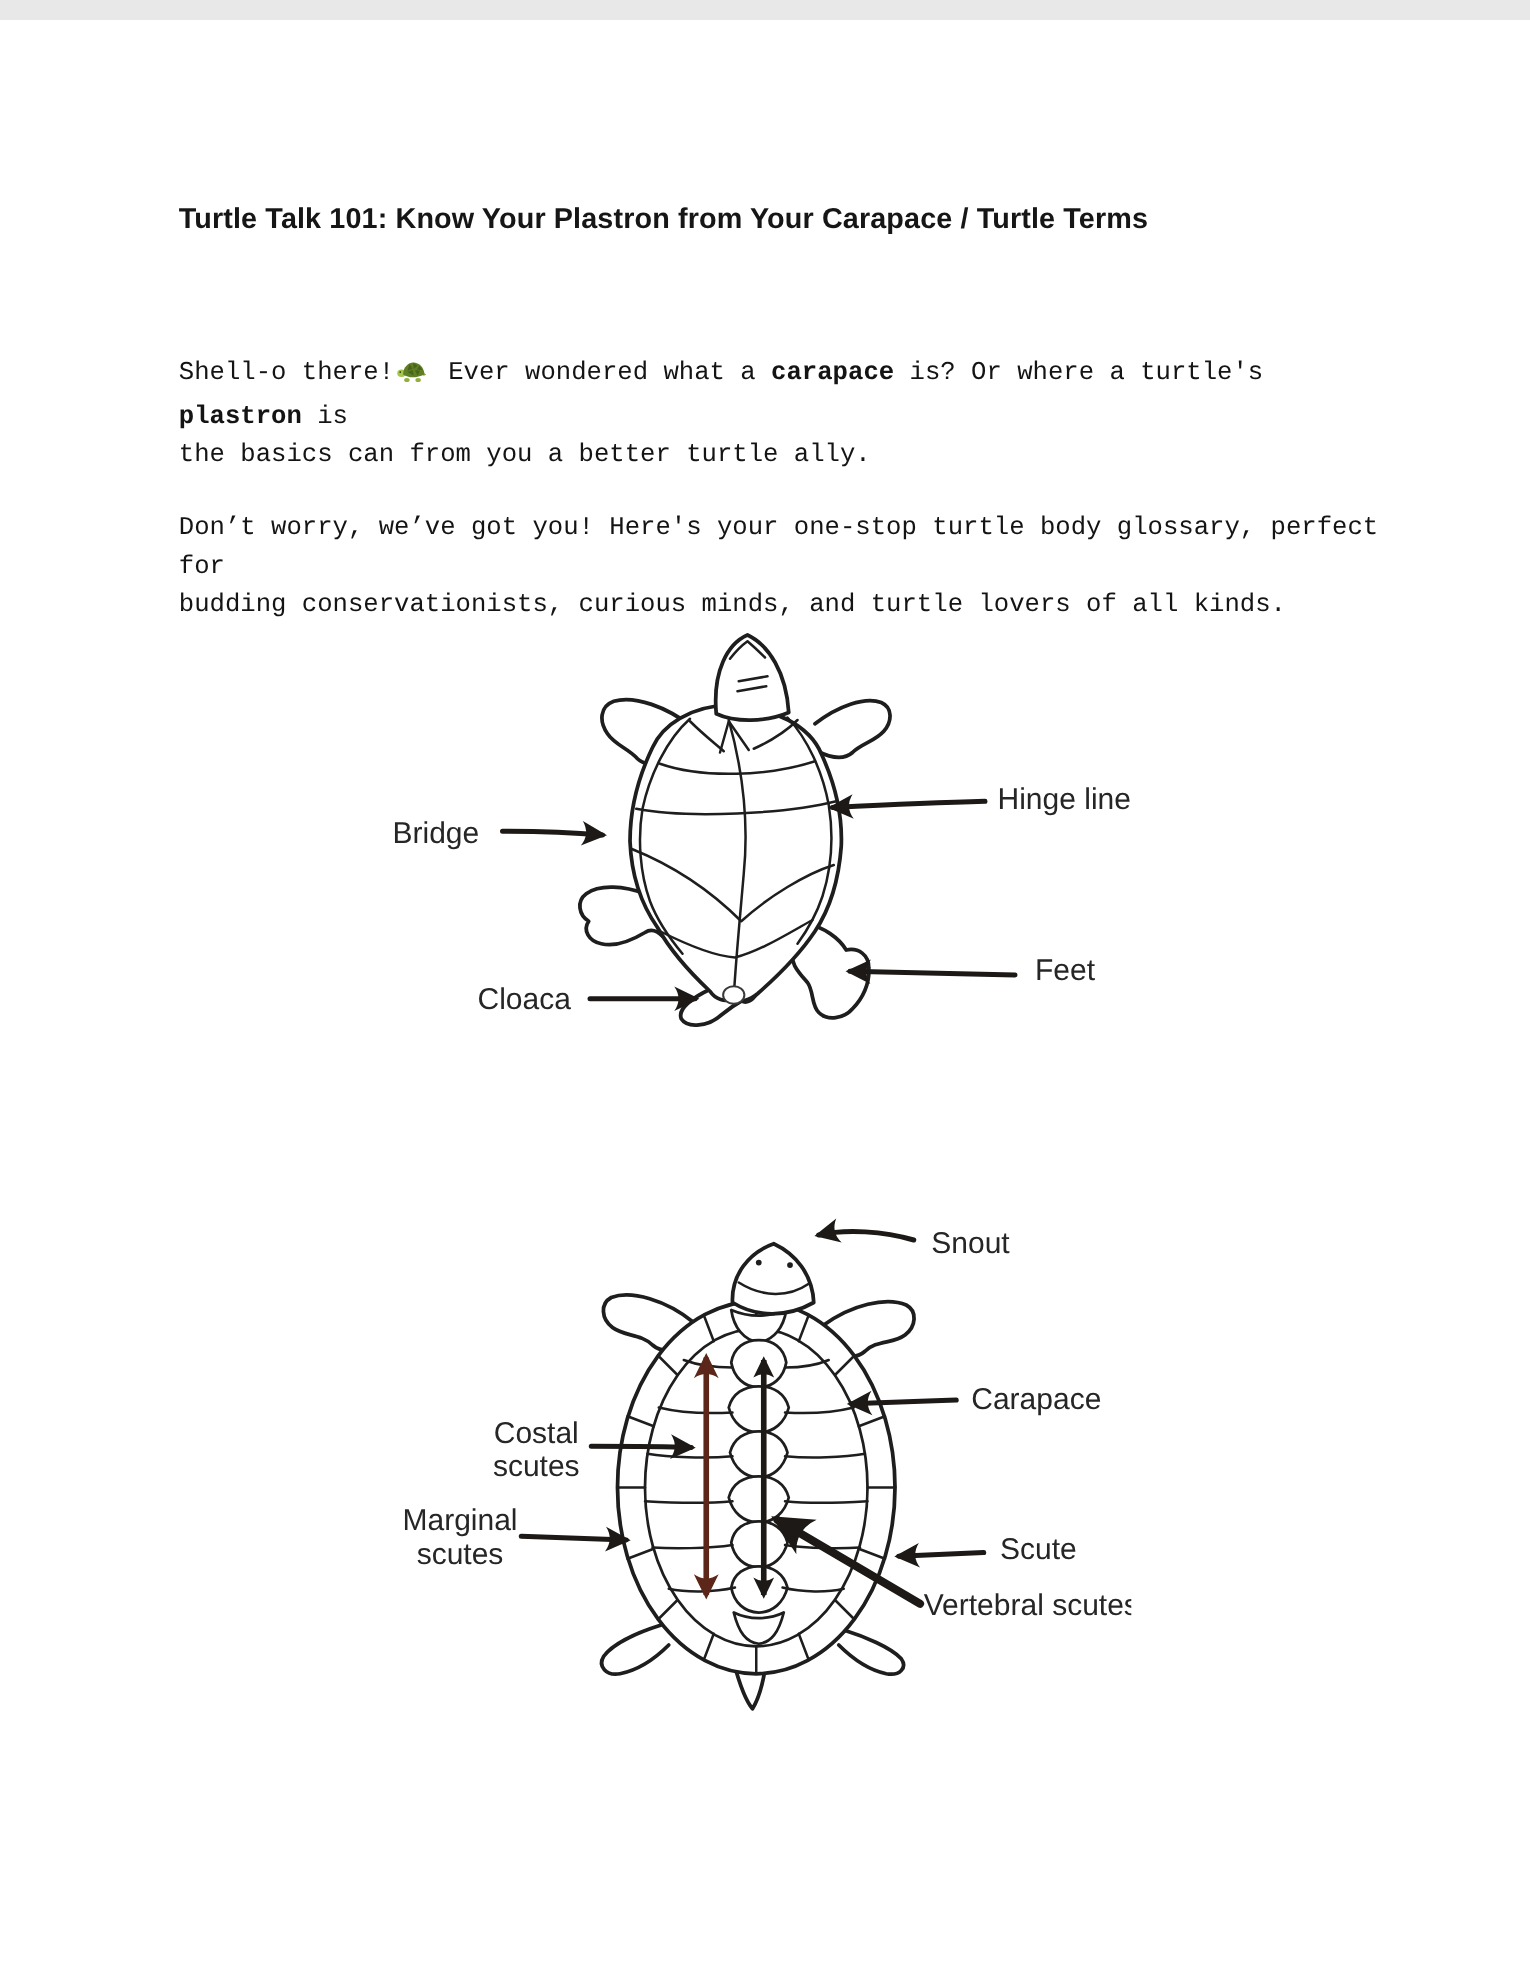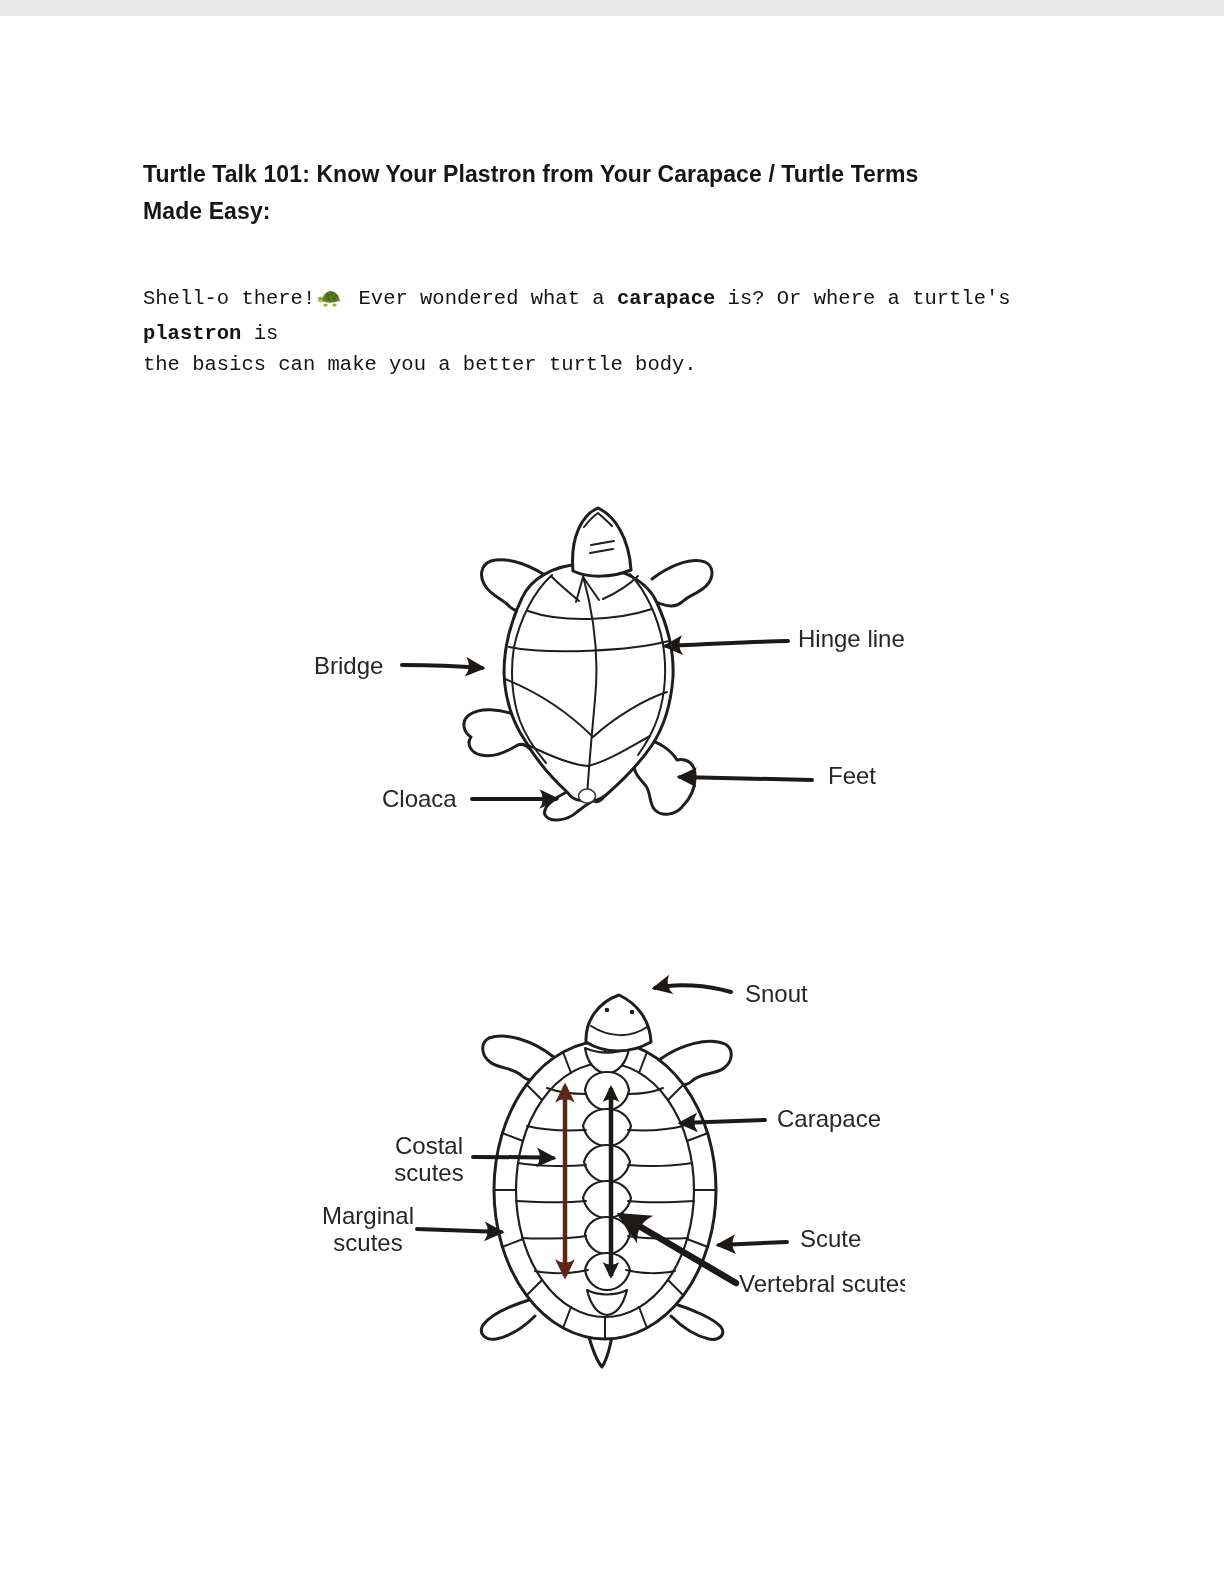--- a/index.html
+++ b/index.html
@@ -25,36 +25,39 @@
   }
   .lbl2{font-size:24px;}
 </style>
 </head>
 <body>
 
 <div class="page">
 
   <div class="abs doc-title">
     <div>Turtle Talk 101: Know Your Plastron from Your Carapace / Turtle Terms</div>
-    <div>Made Easy:</div>
   </div>
 
   <div class="abs para" style="top:267px;">
     <div><span>Shell-o there!</span><span class="emoji"><svg width="24" height="20" viewBox="0 0 24 20" aria-hidden="true">
         <ellipse cx="4.2" cy="11.5" rx="3.4" ry="3" fill="#a4c64a"></ellipse>
         <circle cx="3.2" cy="10.6" r="0.7" fill="#2c3512"></circle>
         <ellipse cx="8.5" cy="17" rx="2.2" ry="1.6" fill="#8fb13c"></ellipse>
         <ellipse cx="17.5" cy="17" rx="2.2" ry="1.6" fill="#8fb13c"></ellipse>
         <path d="M21.5,14 L24,12.5 L22,11.2 Z" fill="#8fb13c"></path>
         <path d="M5.5,12.5 C5.5,6.5 10,3 13.5,3 C18.5,3 22.5,7.5 22.5,12.5 C16,15.5 10,15.5 5.5,12.5 Z" fill="#5f7f24"></path>
         <path d="M10.5,4.2 L13,8 L9,9.5 Z M13.5,3.2 L17,5.5 L14,8 Z M18.5,5.5 L21,9 L16.5,8.5 Z M9,10.5 L13,9 L14,13.5 Z M15,9 L19,9.5 L17,13.5 Z" fill="#46611a" opacity=".9"></path>
       </svg></span><span> Ever wondered what a </span><span class="bold">carapace</span><span> is? Or where a turtle's </span><span class="bold">plastron</span><span> is</span></div>
-    <div>the basics can make you a better turtle body.</div>
+    <div>the basics can from you a better turtle ally.</div>
   </div>
 
+  <div class="abs para" style="top:391px;">
+    <div>Don’t worry, we’ve got you! Here's your one-stop turtle body glossary, perfect for</div>
+    <div>budding conservationists, curious minds, and turtle lovers of all kinds.</div>
+  </div>
 
   <svg class="abs" style="left:300px;top:483px;" width="630" height="335" viewBox="0 0 630 335">
     <defs>
       <marker id="ah-b1" viewBox="0 0 10 10" refX="8" refY="5" markerWidth="5.6" markerHeight="5.6" orient="auto-start-reverse">
         <path d="M0.6,0.6 Q3.6,5 0.6,9.4 L9.6,5 Z" fill="#1c1917"></path>
       </marker>
     </defs>
     <g stroke="#1e1e1e" fill="none" stroke-linecap="round" stroke-linejoin="round">
 
       <path stroke-width="3" fill="#fff" d="M 253,82 C 234,67 208,57 191,62 C 180,66 179,78 186,88 C 192,97 203,100 210,108 C 218,116 233,110 242,114 C 248,116 252,112 254,106"></path>

